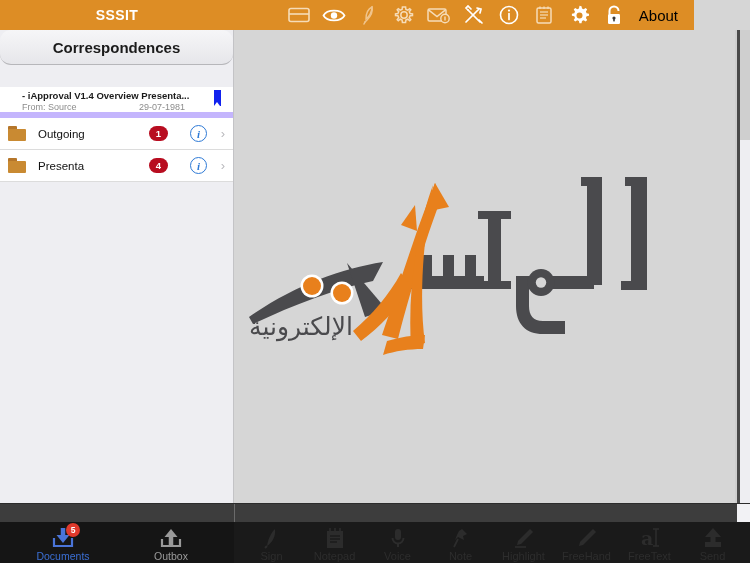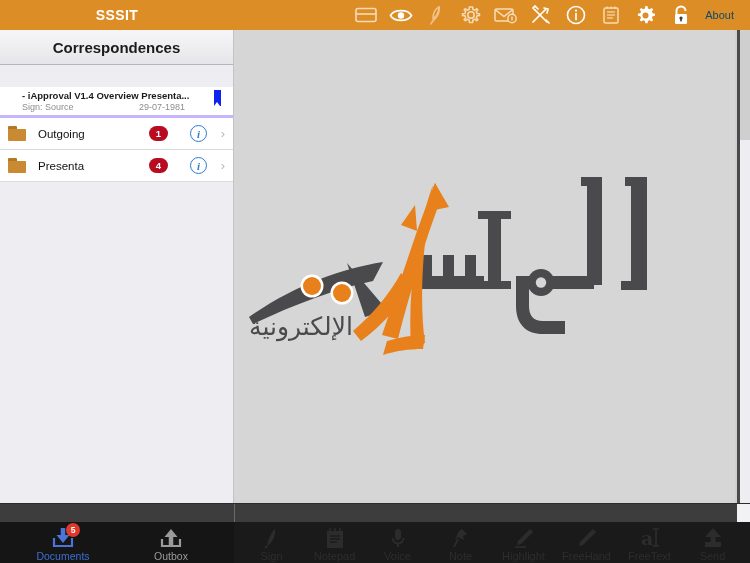--- a/index.html
+++ b/index.html
@@ -6,21 +6,21 @@
   html, body {
     width: 750px; height: 563px;
     overflow: hidden;
     font-family: "Liberation Sans", sans-serif;
     background: #d6d6d6;
   }
   #app { position: relative; width: 750px; height: 563px; }
 
   
   .topbar {
-    position: absolute; top: 0; left: 0; width: 750px; height: 30px;
+    position: absolute; top: 0; left: 0; width: 694px; height: 30px;
     background: #dd8d25;
     display: flex; align-items: center;
   }
   .topbar-left {
     width: 234px; height: 30px;
     display: flex; align-items: center; justify-content: center;
     background: #dd8d25;
   }
   .app-title {
     color: #ffffff; font-size: 14px; font-weight: bold;
@@ -30,44 +30,44 @@
     flex: 1; height: 30px;
     display: flex; align-items: center; justify-content: flex-end;
     padding-right: 12px; gap: 0px;
   }
   .tbicon {
     width: 35px; height: 30px;
     display: flex; align-items: center; justify-content: center;
   }
   .tbicon svg { display: block; }
   .about-label {
-    color: #0c4a6e; font-size: 11px; margin-left: 7px; margin-right: 4px;
+    color: #000000; font-size: 15px; margin-left: 7px; margin-right: 4px;
   }
 
   
   .leftpanel {
     position: absolute; top: 30px; left: 0; width: 234px; height: 473px;
     background: #eeeef2;
     border-right: 1px solid #c3c3c6;
   }
   .nav-header {
     height: 35px; width: 100%;
     background: linear-gradient(to bottom, #f6f6f8 0%, #e6e6ea 100%);
     border-bottom: 1px solid #b6b6ba;
-    display: flex; align-items: center; justify-content: center;
+    display: flex; align-items: center; justify-content: center; border-radius: 11px;
   }
   .nav-title { font-size: 15px; font-weight: bold; color: #1b1b1b; }
 
   .list-gap { height: 22px; background: #eeeef2; }
 
   .list { background: #ffffff; }
   .doc-row {
     position: relative;
     height: 31px; background: #ffffff;
-    border-bottom: 3px solid #c4b5fd;
+    border-bottom: 6px solid #c4b5fd;
     padding: 3px 10px 0 22px;
   }
   .doc-title {
     font-size: 9.5px; color: #1a1a1a; font-weight: bold;
     white-space: nowrap; overflow: hidden;
   }
   .doc-sub {
     display: flex; justify-content: space-between;
     font-size: 9px; color: #8c8c8c; margin-top: 1px;
     padding-right: 38px;
@@ -304,21 +304,21 @@
     <div class="nav-header">
       <span class="nav-title">Correspondences</span>
     </div>
     <div class="list-gap"></div>
 
     <div class="list">
 
       <div class="doc-row">
         <div class="doc-title">- iApproval V1.4 Overview Presenta...</div>
         <div class="doc-sub">
-          <span>Sign: Source</span>
+          <span>From: Source</span>
           <span>29-07-1981</span>
         </div>
         <div class="flag"></div>
       </div>
 
       <div class="folder-row">
         <div class="folder-icon">
           <div class="tab"></div>
             <div class="body"></div>
         </div>

